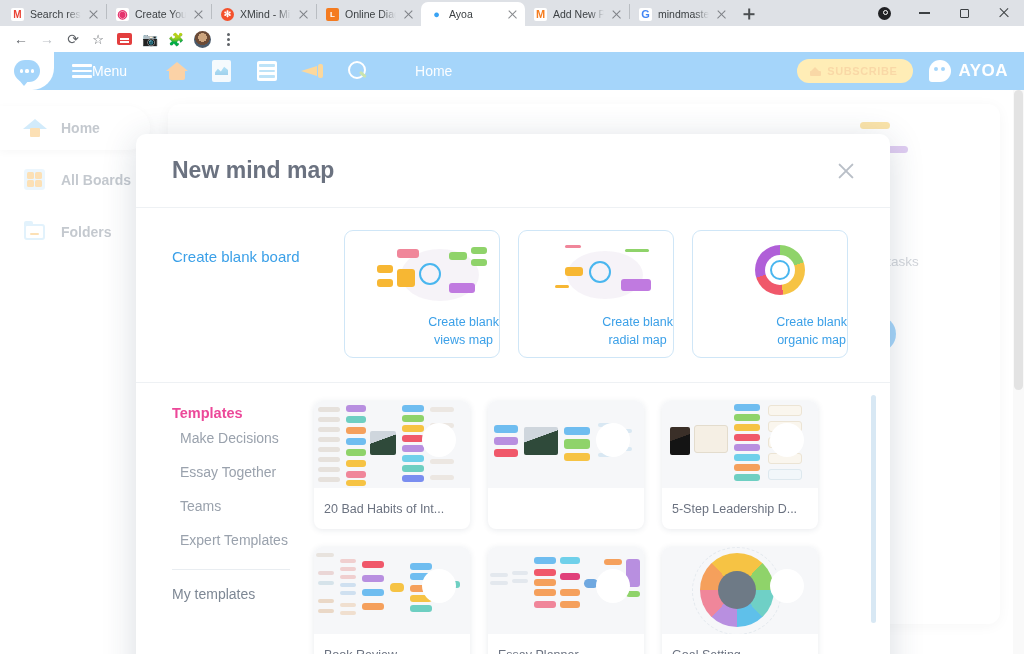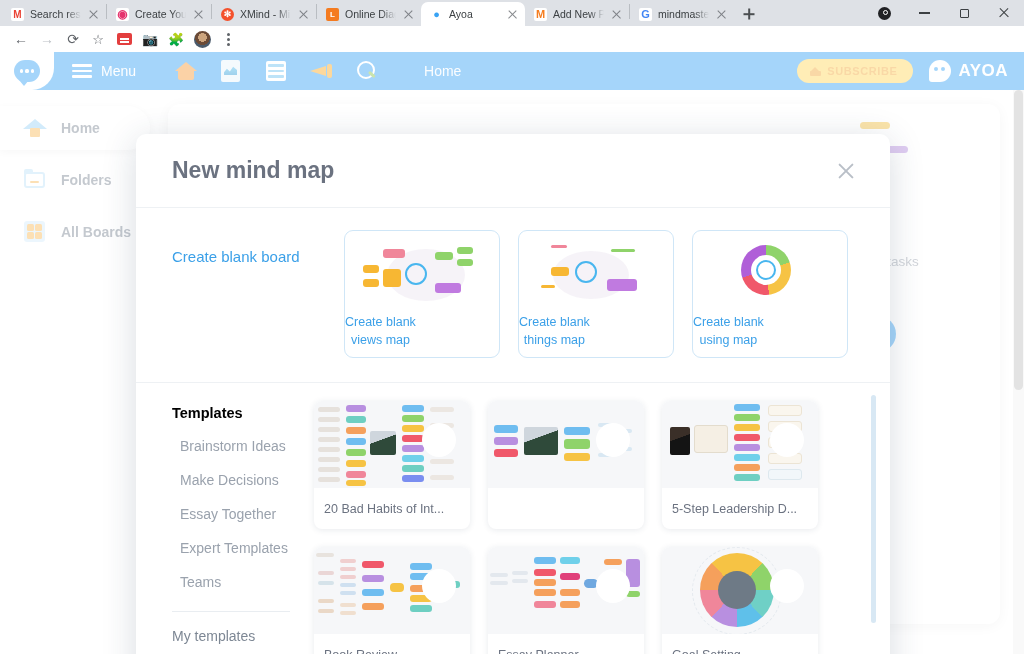--- a/index.html
+++ b/index.html
@@ -123,21 +123,21 @@
     position: relative; display:flex; align-items:center; justify-content:center; gap:2.5px;
   }
   .chat-bubble::after {
     content:""; position:absolute; left: 5px; bottom: -4px;
     border-left: 5px solid transparent; border-right: 5px solid transparent;
     border-top: 6px solid #39a3f4;
   }
   .chat-bubble i { width: 3.2px; height: 3.2px; background:#fff; border-radius:50%;
                    display:block; }
 
-  .menu-group { display:flex; align-items:center; gap:9px; margin-left: 72px; text-align: center; }
+  .menu-group { display:flex; align-items:center; margin-left: 72px; text-align: center; }
   .hamburger { display:flex; flex-direction:column; gap:3.2px; }
   .hamburger i { width: 20px; height: 2.6px; background: #ffffff; border-radius:1px;
                  display:block; }
   .menu-label { color:#ffffff; font-size: 14px; }
 
   .hdr-icons { display:flex; align-items:center; gap: 21px; margin-left: 38px; }
   .hdr-ico { width: 24px; height: 24px; position: relative; }
 
   .ico-home::before {
     content:""; position:absolute; left:1px; top:3px; width:0;height:0;
@@ -291,39 +291,39 @@
 
   .blank-section {
     display:flex; align-items:flex-start; padding: 22px 28px 24px 36px;
     border-bottom: 1px solid #eef1f4; flex: 0 0 auto;
   }
   .blank-label { font-size: 15px; color:#3ba0e8; width: 172px; padding-top: 18px;
                  flex: 0 0 172px; }
   .blank-cards { display:flex; gap: 18px; }
   .blank-card {
     width: 156px; height: 128px; border: 1px solid #cfe6f7; border-radius: 9px;
-    background:#ffffff; display:flex; flex-direction:column; align-items:flex-start;
+    background:#ffffff; display:flex; flex-direction:column; align-items:flex-end;
     padding-top: 12px;
   }
   .blank-card .art { width: 140px; height: 62px; position: relative; }
   .blank-card .cap {
     margin-top: 8px; text-align:center; font-size: 12.5px; color:#3ba0e8;
     line-height: 1.45;
   }
 
   
   .node { position:absolute; border-radius: 3px; display:block; }
   .ring  { position:absolute; border-radius: 50%; border: 2.4px solid #49b6ef;
            background: transparent; }
   .blob  { position:absolute; background:#f3eff5; border-radius: 50%; opacity:.75; }
 
   
   .tpl-area { flex: 1 1 auto; display:flex; overflow: hidden; }
   .tpl-side { width: 172px; flex: 0 0 172px; padding: 22px 0 0 36px; }
-  .tpl-side h4 { font-size: 14.5px; color:#000000; font-weight:bold; margin-bottom: 8px; }
+  .tpl-side h4 { font-size: 14.5px; color:#ec4899; font-weight:bold; margin-bottom: 0; }
   .tpl-side ul { list-style:none; }
   .tpl-side li { font-size: 14px; color:#9aa2ad; padding: 9px 0 9px 8px; }
   .tpl-divider { height:1px; background:#e9edf1; margin: 12px 18px 0 0; }
   .tpl-mine { font-size: 14px; color:#7d8794; padding: 16px 0 0 0; }
 
   .tpl-grid-wrap { flex:1 1 auto; position:relative; overflow:hidden; padding-top: 18px; }
   .tpl-grid { display:grid; grid-template-columns: repeat(3, 156px); gap: 18px;
               padding-left: 6px; }
   .tpl-card {
     width: 156px; height: 128px; background:#ffffff; border-radius: 8px;
@@ -514,34 +514,34 @@
 
   <div class="page-body">
 
     <div class="left-rail">
       <div class="rail-item active">
         <span class="rail-ico"><span class="ri-home"></span></span>
         <span>Home</span>
       </div>
       <div class="rail-item">
         <span class="rail-ico">
-            <span class="ri-folder"></span>
-          </span>
-        <span>Folders</span>
-      </div>
-      <div class="rail-item">
-        <span class="rail-ico">
           <span class="ri-boards">
               <i style="left:3px;top:3px"></i>
               <i style="left:11px;top:3px"></i>
               <i style="left:3px;top:11px"></i>
               <i style="left:11px;top:11px"></i>
             </span>
         </span>
         <span>All Boards</span>
+      </div>
+      <div class="rail-item">
+        <span class="rail-ico">
+            <span class="ri-folder"></span>
+          </span>
+        <span>Folders</span>
       </div>
     </div>
 
     <div class="bg-card">
       <div class="bg-thumb">
         <i style="left:44px;top:10px;width:30px;background:#f6c344;"></i>
         <i style="left:24px;top:24px;width:40px;background:#f0869a;"></i>
         <i style="left:58px;top:34px;width:34px;background:#b88fe0;"></i>
         <i style="left:18px;top:52px;width:28px;background:#f6c344;"></i>
         <i style="left:18px;top:62px;width:28px;background:#f6c344;"></i>
@@ -598,49 +598,48 @@
           <div class="art">
             <span class="blob" style="left:34px;top:8px;width:76px;height:48px;"></span>
             <span class="ring" style="left:56px;top:18px;width:22px;height:22px;"></span>
             <span class="node" style="left:32px;top:24px;width:18px;height:9px;background:#f7b733;"></span>
             <span class="node" style="left:88px;top:36px;width:30px;height:12px;background:#c07ae0;"></span>
             <span class="node" style="left:32px;top:2px;width:16px;height:3px;background:#f0869a;"></span>
             <span class="node" style="left:92px;top:6px;width:24px;height:3px;background:#8fd36a;"></span>
             <span class="node" style="left:22px;top:42px;width:14px;height:3px;background:#f7b733;"></span>
           </div>
           <div class="cap">
-            <span>Create blank</span><br><span>things map</span>
+            <span>Create blank</span><br><span>radial map</span>
           </div>
         </div>
 
         <div class="blank-card">
           <div class="art">
             <span style="position:absolute;left:48px;top:2px;width:50px;height:50px;border-radius:50%;
               background: conic-gradient(#8fd36a 0 20%, #f6c344 20% 48%, #f0586a 48% 70%, #b05fd8 70% 100%);"></span>
             <span style="position:absolute;left:58px;top:12px;width:30px;height:30px;border-radius:50%;background:#fff;"></span>
             <span class="ring" style="left:63px;top:17px;width:20px;height:20px;"></span>
           </div>
           <div class="cap">
-            <span>Create blank</span><br><span>using map</span>
+            <span>Create blank</span><br><span>organic map</span>
           </div>
         </div>
 
       </div>
     </div>
 
     <div class="tpl-area">
 
       <div class="tpl-side">
         <h4>Templates</h4>
         <ul>
-          <li>Brainstorm Ideas</li>
           <li>Make Decisions</li>
           <li>Essay Together</li>
+          <li>Teams</li>
           <li>Expert Templates</li>
-          <li>Teams</li>
         </ul>
         <div class="tpl-divider"></div>
         <div class="tpl-mine">My templates</div>
       </div>
 
       <div class="tpl-grid-wrap">
         <div class="tpl-grid">
 
           <div class="tpl-card">
             <div class="tpl-thumb">

